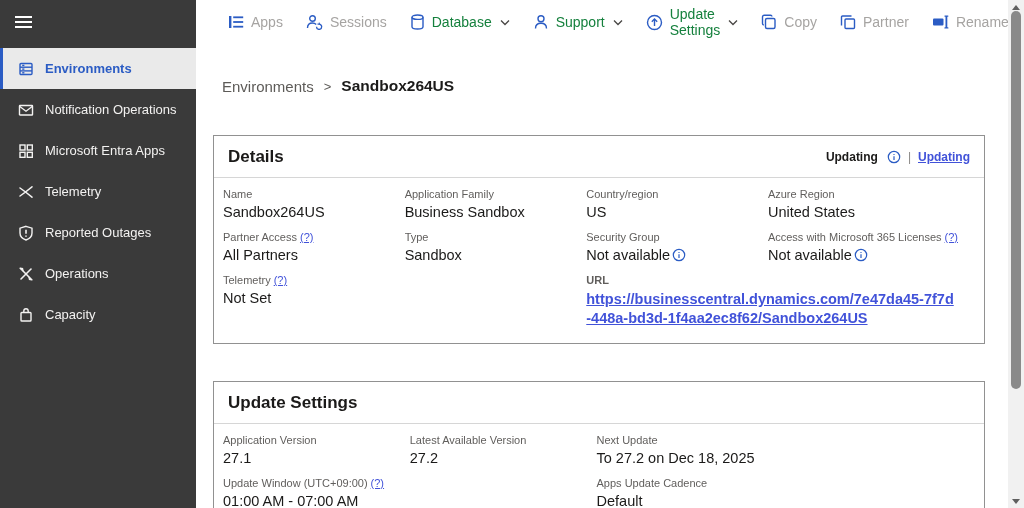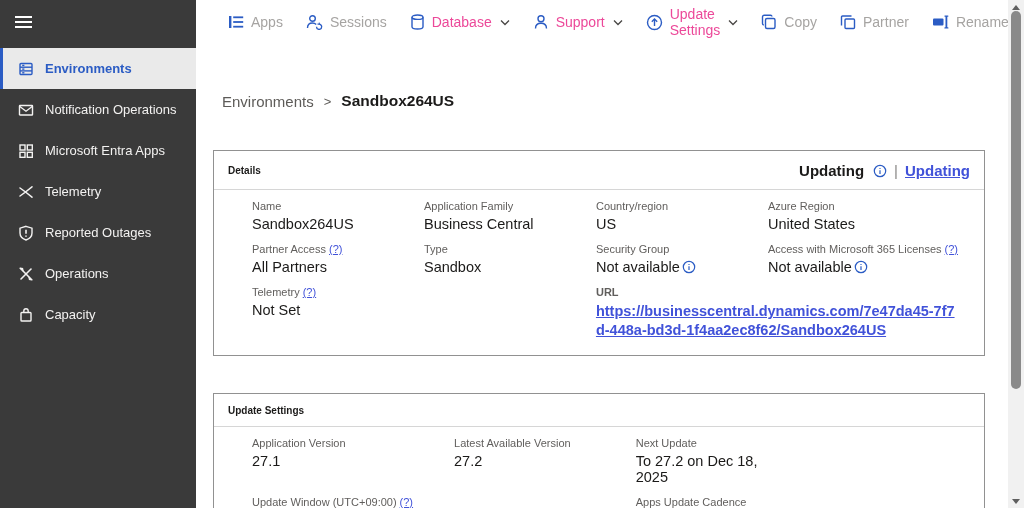--- a/index.html
+++ b/index.html
@@ -40,33 +40,33 @@
   }
   .nav-item .nav-icon { display: flex; align-items: center; }
   .nav-item.selected {
     background: #eaeaea;
     color: #2b5cc4;
     font-weight: bold;
     border-left: 3px solid #2b5cc4;
   }
 
   
-  .main { flex: 1; min-width: 0; display: flex; flex-direction: column; gap: 15px; }
+  .main { flex: 1; min-width: 0; display: flex; flex-direction: column; }
 
   .toolbar {
     height: 44px;
     flex-shrink: 0;
     display: flex;
     align-items: center;
     padding-left: 32px;
     gap: 23px;
   }
   .tb-item { display: flex; align-items: center; gap: 7px; cursor: pointer; }
   .tb-icon { display: flex; align-items: center; color: #2b5cc4; }
-  .tb-label { font-size: 14px; color: #ec4899; }
+  .tb-label { font-size: 14px; color: #15803d; }
   .tb-label.dim { color: #a6a4a2; }
   .chev { display: flex; align-items: center; color: #484644; margin-left: 1px; }
 
   .content { padding: 0 23px 0 17px; }
 
   .breadcrumb {
     margin: 33px 0 0 9px;
     display: flex;
     align-items: center;
     gap: 10px;
@@ -80,33 +80,33 @@
   .card { border: 1px solid #919191; background: #fff; }
   .card-details { margin-top: 40px; }
   .card-update { margin-top: 37px; }
   .card-header {
     display: flex;
     justify-content: space-between;
     align-items: center;
     padding: 11px 14px 10px 14px;
     border-bottom: 1px solid #d6d6d6;
   }
-  .card-title { font-size: 10px; font-weight: bold; color: #1b1a19; }
-  .card-status { display: flex; align-items: center; gap: 7px; font-size: 15px; }
+  .card-title { font-size: 17px; font-weight: bold; color: #1b1a19; }
+  .card-status { display: flex; align-items: center; gap: 7px; font-size: 12px; }
   .status-text { font-weight: bold; color: #1b1a19; }
   .status-sep { color: #8a8886; }
   .status-link { color: #4152d9; font-weight: bold; text-decoration: underline; cursor: pointer; }
   .info-icon { display: inline-flex; color: #2b5cc4; vertical-align: -2px; margin-left: 2px; cursor: pointer; }
 
   .card-body {
     display: grid;
     grid-template-columns: repeat(4, 1fr);
     padding: 2px 14px 12px 9px;
   }
-  .field { padding: 8px 12px 3px 0; margin-left: 29px; }
+  .field { padding: 8px 12px 3px 0; }
   .field-label { font-size: 11px; color: #605e5c; white-space: nowrap; }
   .help-link { color: #4152d9; text-decoration: underline; cursor: pointer; margin-left: 3px; font-size: 11px; }
   .field-value { font-size: 14.5px; color: #1b1a19; margin-top: 4px; }
   .value-link { color: #4152d9; text-decoration: underline; word-break: break-all; cursor: pointer; line-height: 1.3; }
   .cell-url { grid-column: 3 / 5; font-weight: bold; }
   .cell-telemetry { grid-column: 1 / 2; }
   .cell-window { grid-column: 1 / 2; }
   .cell-cadence { grid-column: 3 / 4; }
 
   
@@ -367,21 +367,21 @@
       </div>
       <div class="card-body">
 
         <div class="field">
           <div class="field-label">Name</div>
           <div class="field-value">Sandbox264US</div>
         </div>
 
         <div class="field">
           <div class="field-label">Application Family</div>
-          <div class="field-value">Business Central</div>
+          <div class="field-value">Business Sandbox</div>
         </div>
 
         <div class="field">
           <div class="field-label">Country/region</div>
           <div class="field-value">US</div>
         </div>
 
         <div class="field">
           <div class="field-label">Azure Region</div>
           <div class="field-value">United States</div>

